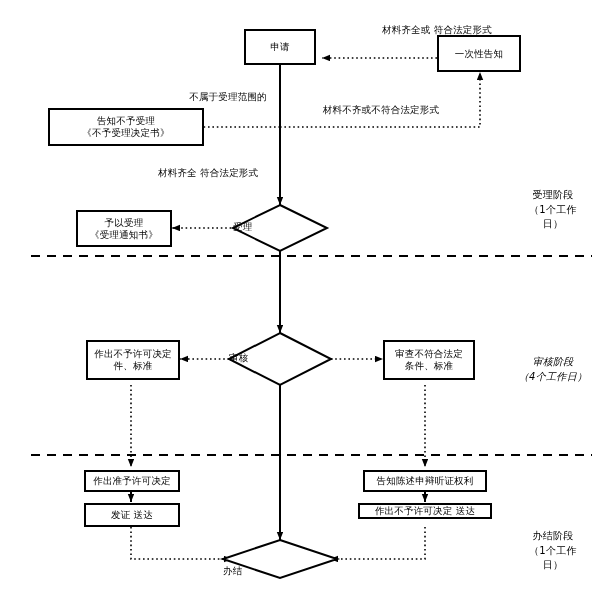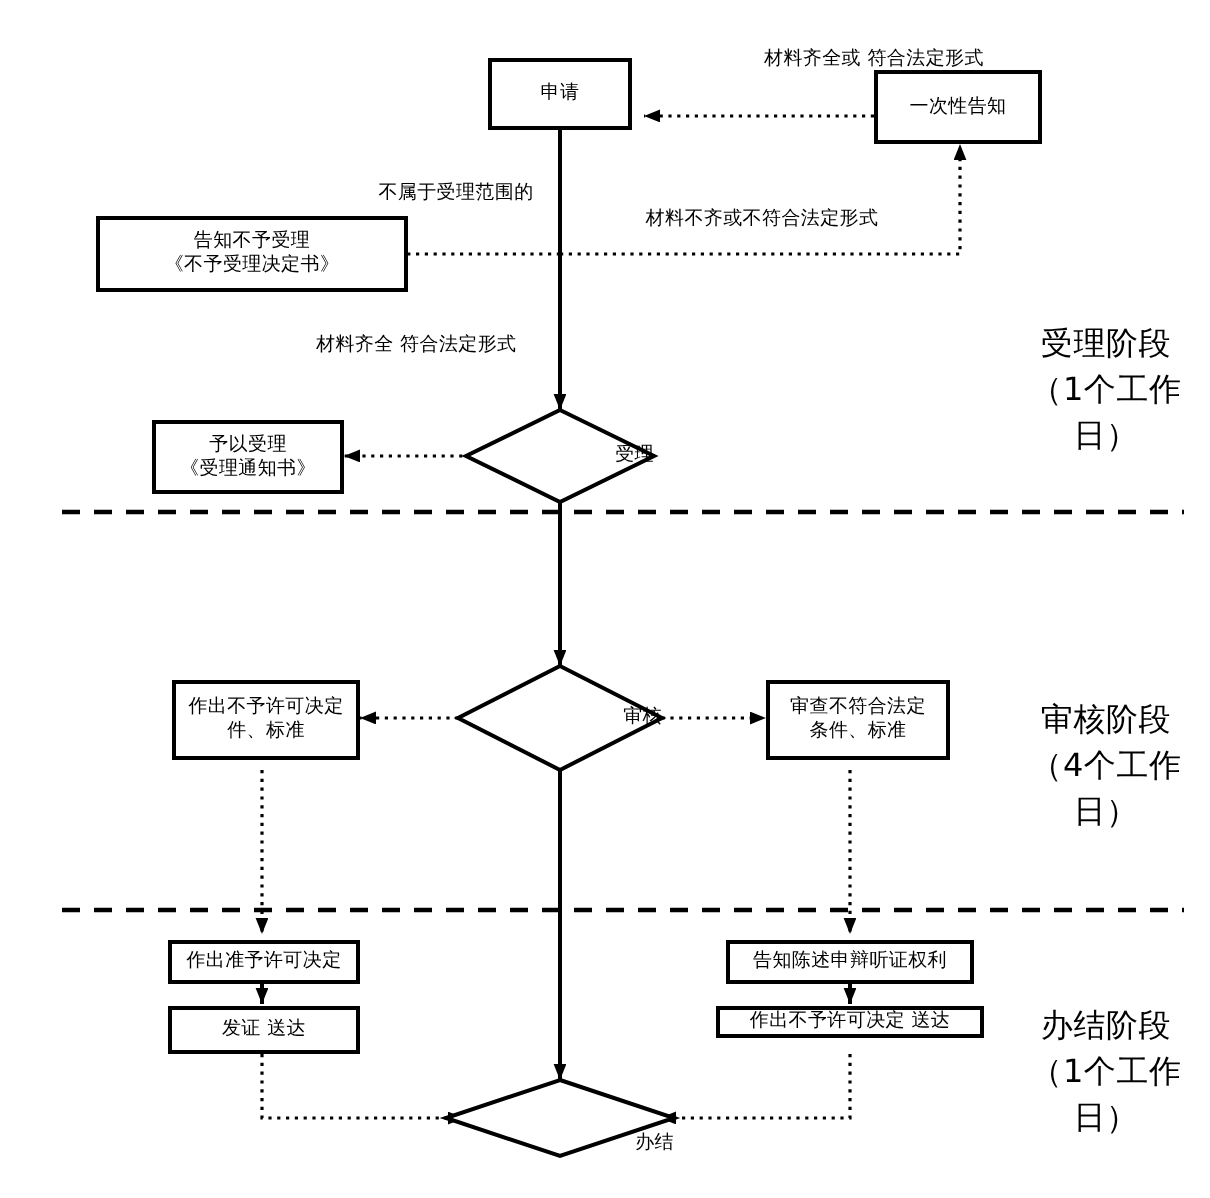--- a/index.html
+++ b/index.html
@@ -50,30 +50,31 @@
     color: #000000;
     font-size: 9.5px;
     line-height: 1.25;
     text-align: center;
     white-space: nowrap;
     letter-spacing: 0.2px;
   }
   .stage-label {
     position: absolute;
     color: #000000;
-    font-size: 16px;
+    font-size: 10px;
     line-height: 1.45;
     text-align: center;
     letter-spacing: 0.3px;
+    margin-top: 28px;
   }
   .diamond-label {
     position: absolute;
     color: #000000;
     font-size: 9.5px;
-    text-align: right;
+    text-align: left;
     white-space: nowrap;
     letter-spacing: 0.2px;
   }
 </style>
 </head>
 <body>
 
 <div id="chart-root">
 
   <svg id="flow-svg" viewBox="0 0 605 599" xmlns="http://www.w3.org/2000/svg">
@@ -190,21 +191,21 @@
     <span class="ln">材料齐全</span>
     <span class="ln">符合法定形式</span>
   </div>
 
   <div class="stage-label" style="left:505px; top:160px; width:96px;">
     <div>受理阶段</div>
     <div>（1个工作</div>
     <div>日）</div>
   </div>
 
-  <div class="stage-label" style="left:503px; top:348px; width:100px;">
+  <div class="stage-label" style="left:503px; top:327px; width:100px;font-style:italic;">
     <div>审核阶段</div>
     <div>（4个工作日）</div>
   </div>
 
   <div class="stage-label" style="left:505px; top:501px; width:96px;">
     <div>办结阶段</div>
     <div>（1个工作</div>
     <div>日）</div>
   </div>
 

